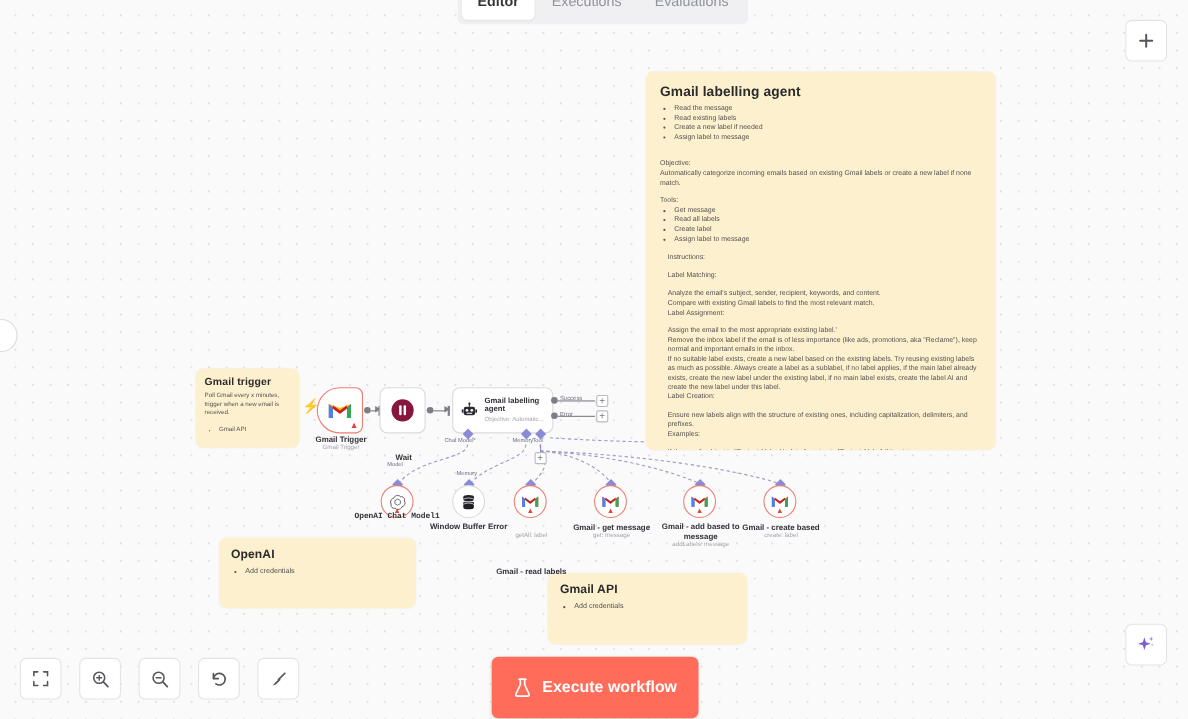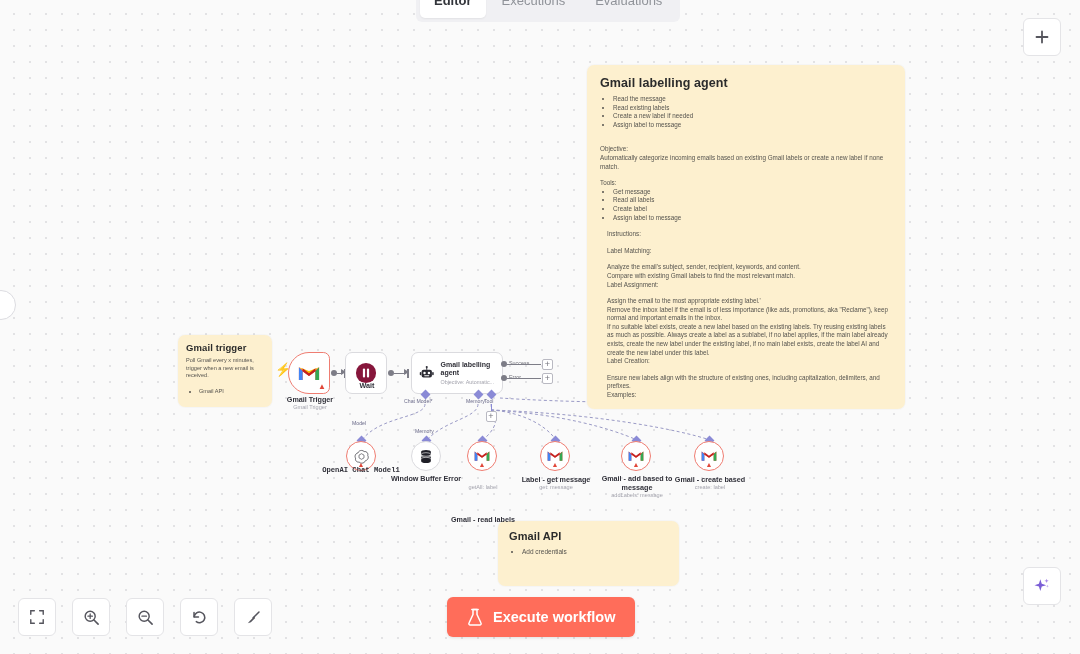--- a/index.html
+++ b/index.html
@@ -67,21 +67,21 @@
   #ai-assistant-button { left: 1023px; top: 567px; }
 
   
   .toolbar { position: absolute; left: 18px; top: 598px; display: flex; gap: 16px; z-index: 35; }
   .toolbar .sqbtn { position: static; width: 38px; height: 38px; }
 
   
   #execute-workflow-button {
     position: absolute;
     left: 447px; top: 597px;
-    height: 40px;
+    height: 56px;
     padding: 0 20px;
     background: #ff6d5a;
     color: #fff;
     border: none;
     border-radius: 6px;
     font-size: 14.5px;
     font-weight: 600;
     font-family: "Liberation Sans", sans-serif;
     display: flex; align-items: center; gap: 10px;
     cursor: pointer;
@@ -316,20 +316,26 @@
 
   <div class="sticky" id="sticky-trigger">
     <h3>Gmail trigger</h3>
     <p>Poll Gmail every x minutes, trigger when a new email is received.</p>
     <div class="gap"></div>
     <ul>
       <li>Gmail API</li>
     </ul>
   </div>
 
+  <div class="sticky" id="sticky-openai">
+    <h3>OpenAI</h3>
+    <ul>
+      <li>Add credentials</li>
+    </ul>
+  </div>
 
   <div class="sticky" id="sticky-gmailapi">
     <h3>Gmail API</h3>
     <ul>
       <li>Add credentials</li>
     </ul>
   </div>
 
   <div class="bolt" style="left:275px; top:363px;">⚡</div>
   <div class="node-trigger" style="left:288px; top:352px;">
@@ -349,21 +355,21 @@
   <div class="arrow-in" style="left:341px; top:369px;"></div>
   <div class="bar-in" style="left:344px; top:368.5px;"></div>
 
   <div class="node-sq" style="left:345px; top:352px;">
     <svg width="22" height="22" viewBox="0 0 24 24">
       <circle cx="12" cy="12" r="11" fill="#86163b"></circle>
       <rect x="8.6" y="7" width="2.4" height="10" rx="1.1" fill="#fff"></rect>
       <rect x="13" y="7" width="2.4" height="10" rx="1.1" fill="#fff"></rect>
     </svg>
   </div>
-  <div class="node-title" style="left:327px; top:381px; width:80px;">Wait</div>
+  <div class="node-title" style="left:327px; top:411px; width:80px;">Wait</div>
   <div class="port" style="left:388px; top:370px;"></div>
   <div class="wire" style="left:394px; top:372.5px; width:12px;"></div>
   <div class="arrow-in" style="left:404px; top:369px;"></div>
   <div class="bar-in" style="left:407px; top:368.5px;"></div>
 
   <div class="node-wide" style="left:411px; top:352px;">
     <svg width="20" height="20" viewBox="0 0 24 24">
       <rect x="4" y="7" width="16" height="12" rx="3" fill="#2b2b33"></rect>
       <rect x="1.2" y="10.5" width="2.4" height="5" rx="1.2" fill="#2b2b33"></rect>
       <rect x="20.4" y="10.5" width="2.4" height="5" rx="1.2" fill="#2b2b33"></rect>
@@ -441,21 +447,21 @@
   <div class="port-dia" style="left:552px; top:436.5px;"></div>
   <div class="node-circle err" style="left:540px; top:441px;">
     <svg width="16" height="12" viewBox="0 0 24 18">
       <path d="M1 2.2 L1 16 L5 16 L5 6.6 L12 11.8 L19 6.6 L19 16 L23 16 L23 2.2 L12 10.4 Z" fill="#ea4335"></path>
       <path d="M1 2.2 L1 16 L5 16 L5 6.6 Z" fill="#4285f4"></path>
       <path d="M19 6.6 L19 16 L23 16 L23 2.2 Z" fill="#34a853"></path>
       <path d="M5 6.6 L12 11.8 L19 6.6 L19 3.4 L12 8.6 L5 3.4 Z" fill="#c5221f"></path>
     </svg>
     <span class="warn-badge-c">▲</span>
   </div>
-  <div class="node-title" style="left:516px; top:475px; width:80px;">Label - get message</div>
+  <div class="node-title" style="left:516px; top:475px; width:80px;">Gmail - get message</div>
   <div class="node-sub" style="left:516px; top:484px; width:80px;">get: message</div>
 
   <div class="port-dia" style="left:633px; top:436.5px;"></div>
   <div class="node-circle err" style="left:621px; top:441px;">
     <svg width="16" height="12" viewBox="0 0 24 18">
       <path d="M1 2.2 L1 16 L5 16 L5 6.6 L12 11.8 L19 6.6 L19 16 L23 16 L23 2.2 L12 10.4 Z" fill="#ea4335"></path>
       <path d="M1 2.2 L1 16 L5 16 L5 6.6 Z" fill="#4285f4"></path>
       <path d="M19 6.6 L19 16 L23 16 L23 2.2 Z" fill="#34a853"></path>
       <path d="M5 6.6 L12 11.8 L19 6.6 L19 3.4 L12 8.6 L5 3.4 Z" fill="#c5221f"></path>
     </svg>

